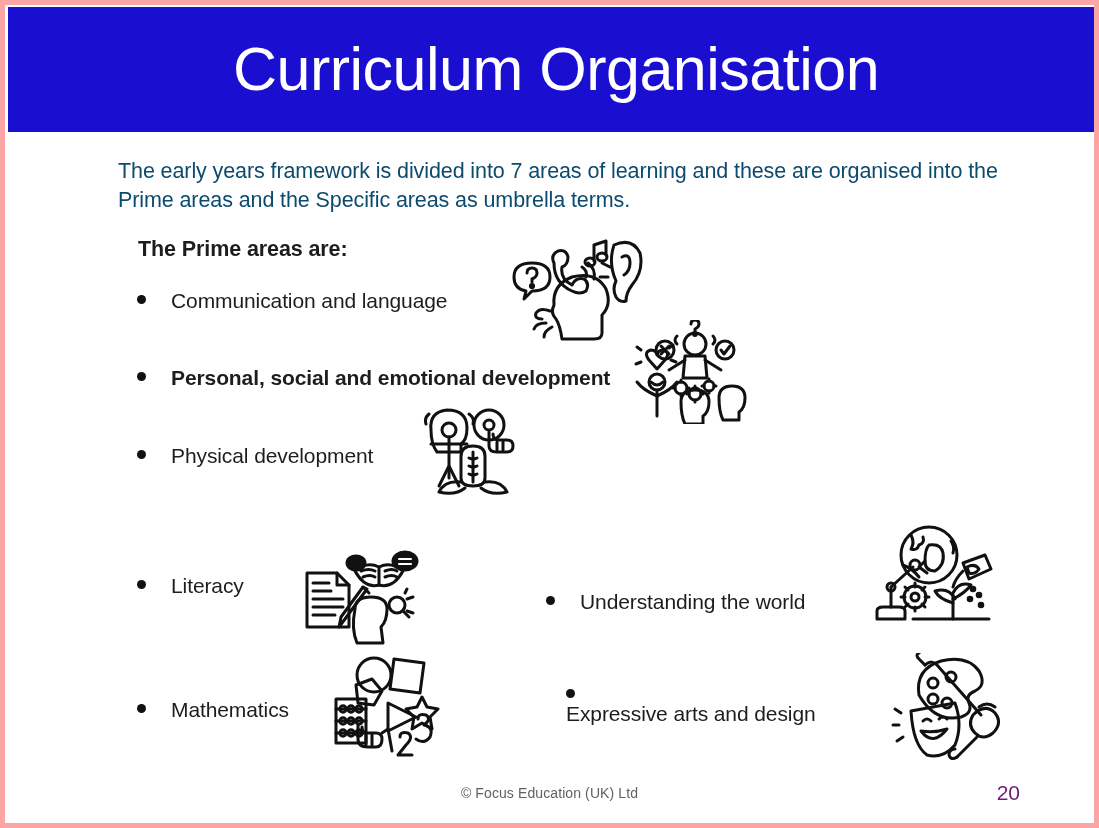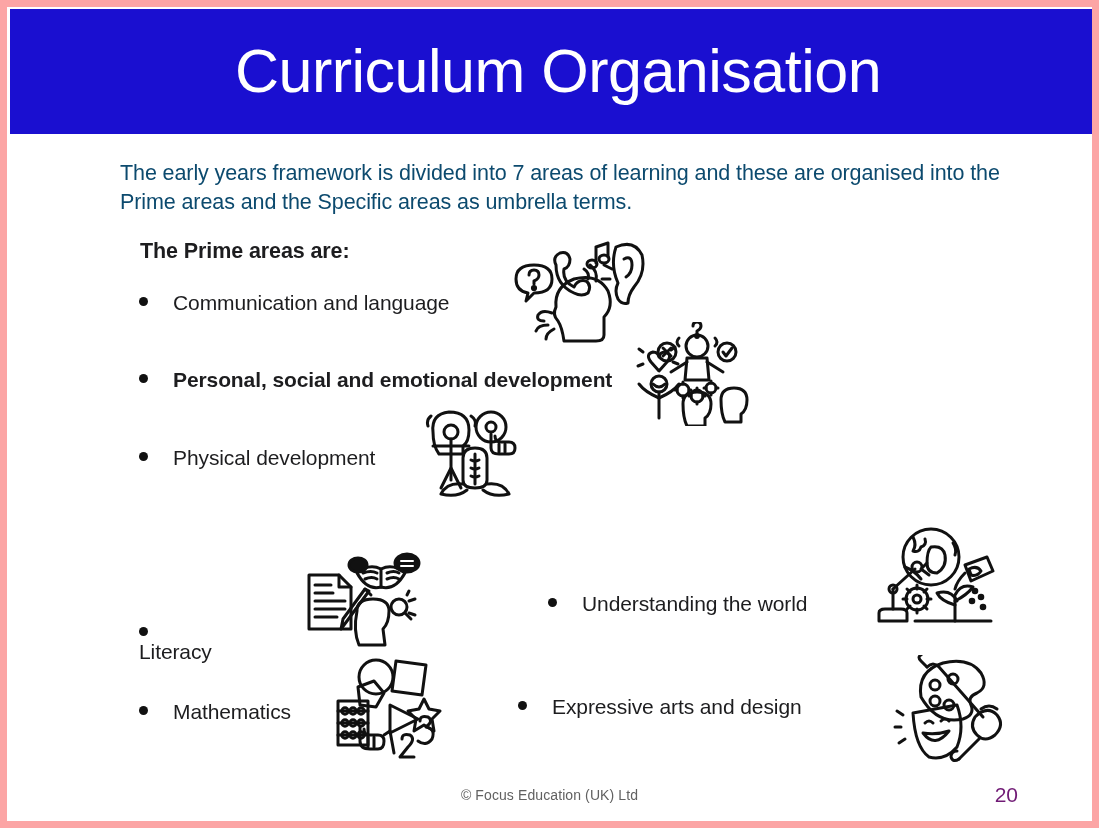--- a/index.html
+++ b/index.html
@@ -10,21 +10,21 @@
   }
   .slide {
     position: relative;
     width: 1099px;
     height: 828px;
     background: #ffffff;
     overflow: hidden;
     font-family: "Liberation Sans", sans-serif;
     color: #1d1d1f;
     box-sizing: border-box;
-    border: 7px solid #fca5a5;
+    border: 5px solid #fca5a5;
   }
 
   
   .title-band {
     position: absolute;
     left: 3px;
     top: 2px;
     width: 1096px;
     height: 125px;
     background: #1a0fd0;
@@ -84,25 +84,25 @@
     position: relative;
     top: -4px;
     flex: none;
   }
 
   
   .b-comm   { left: 132px; top: 284px; text-align: right; }
   .b-psed   { left: 132px; top: 361px; font-weight: bold; }
   .b-phys   { left: 132px; top: 439px; }
   
-  .b-lit    { left: 132px; top: 624px; flex-direction: column; }
+  .b-lit    { left: 132px; top: 569px; }
   .b-math   { left: 132px; top: 693px; }
   
   .b-utw    { left: 541px; top: 585px; }
-  .b-ead    { left: 511px; top: 688px; }
+  .b-ead    { left: 561px; top: 688px; flex-direction: column; }
 
   
   .icon {
     position: absolute;
     color: #111111;
   }
   .icon svg { display: block; width: 100%; height: 100%; }
 
   .ic-comm { left: 505px; top: 228px;  width: 136px; height: 108px; }
   .ic-psed { left: 628px; top: 315px;  width: 116px; height: 104px; }

